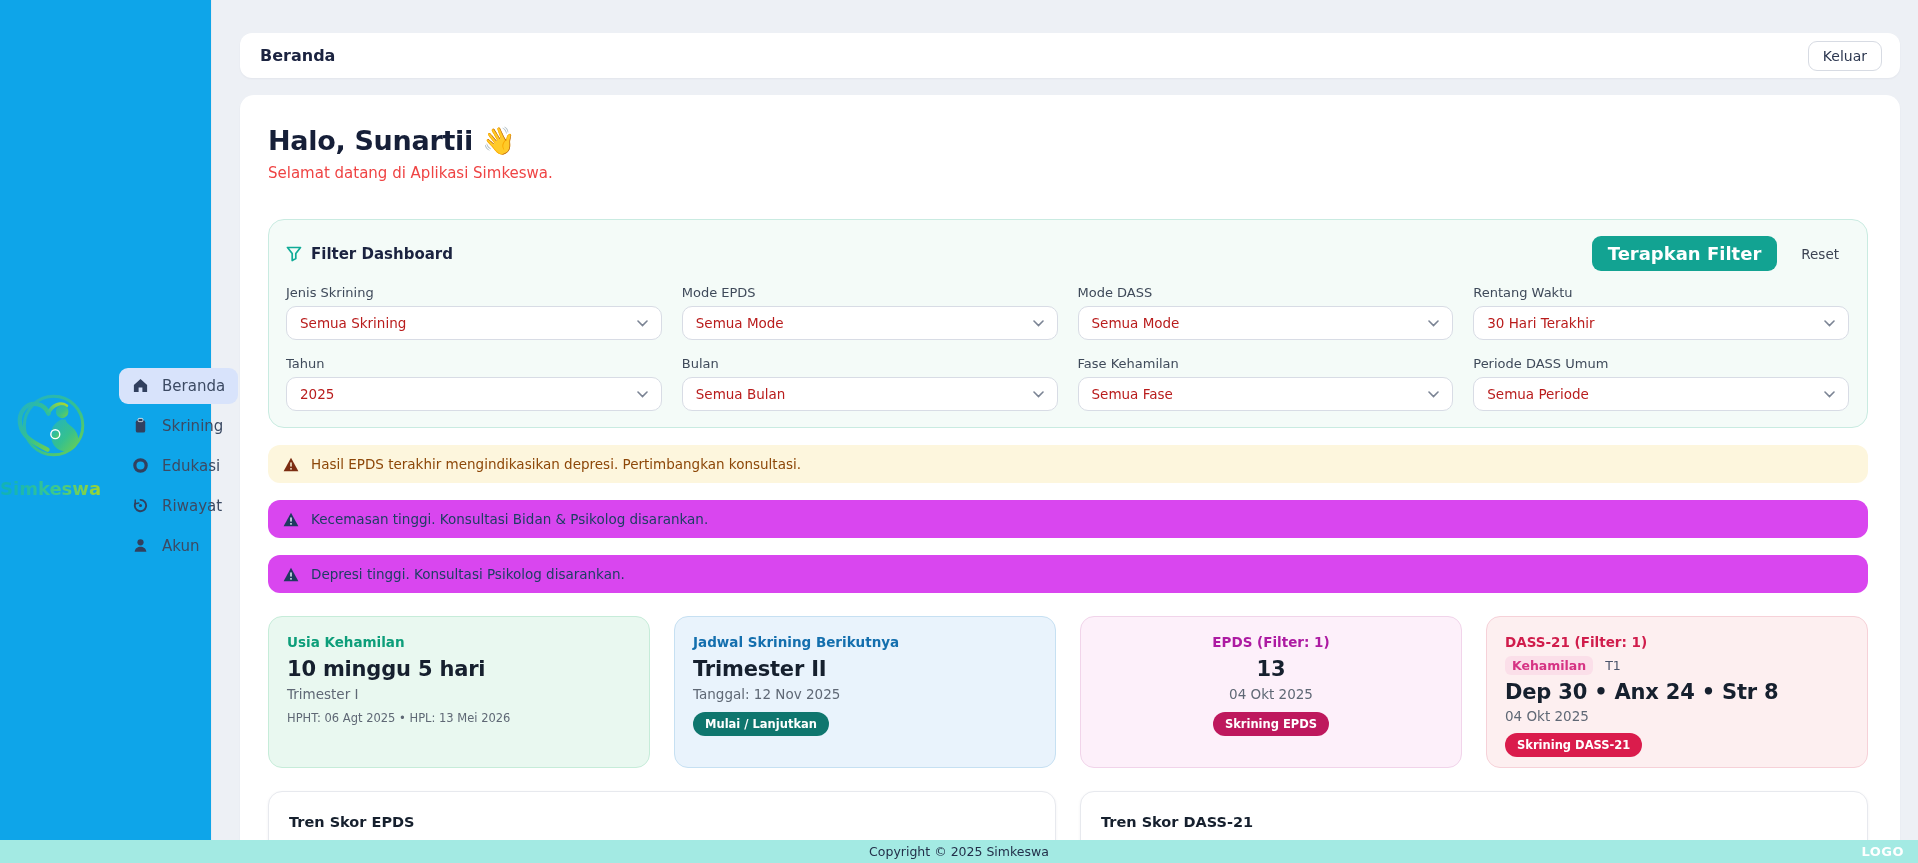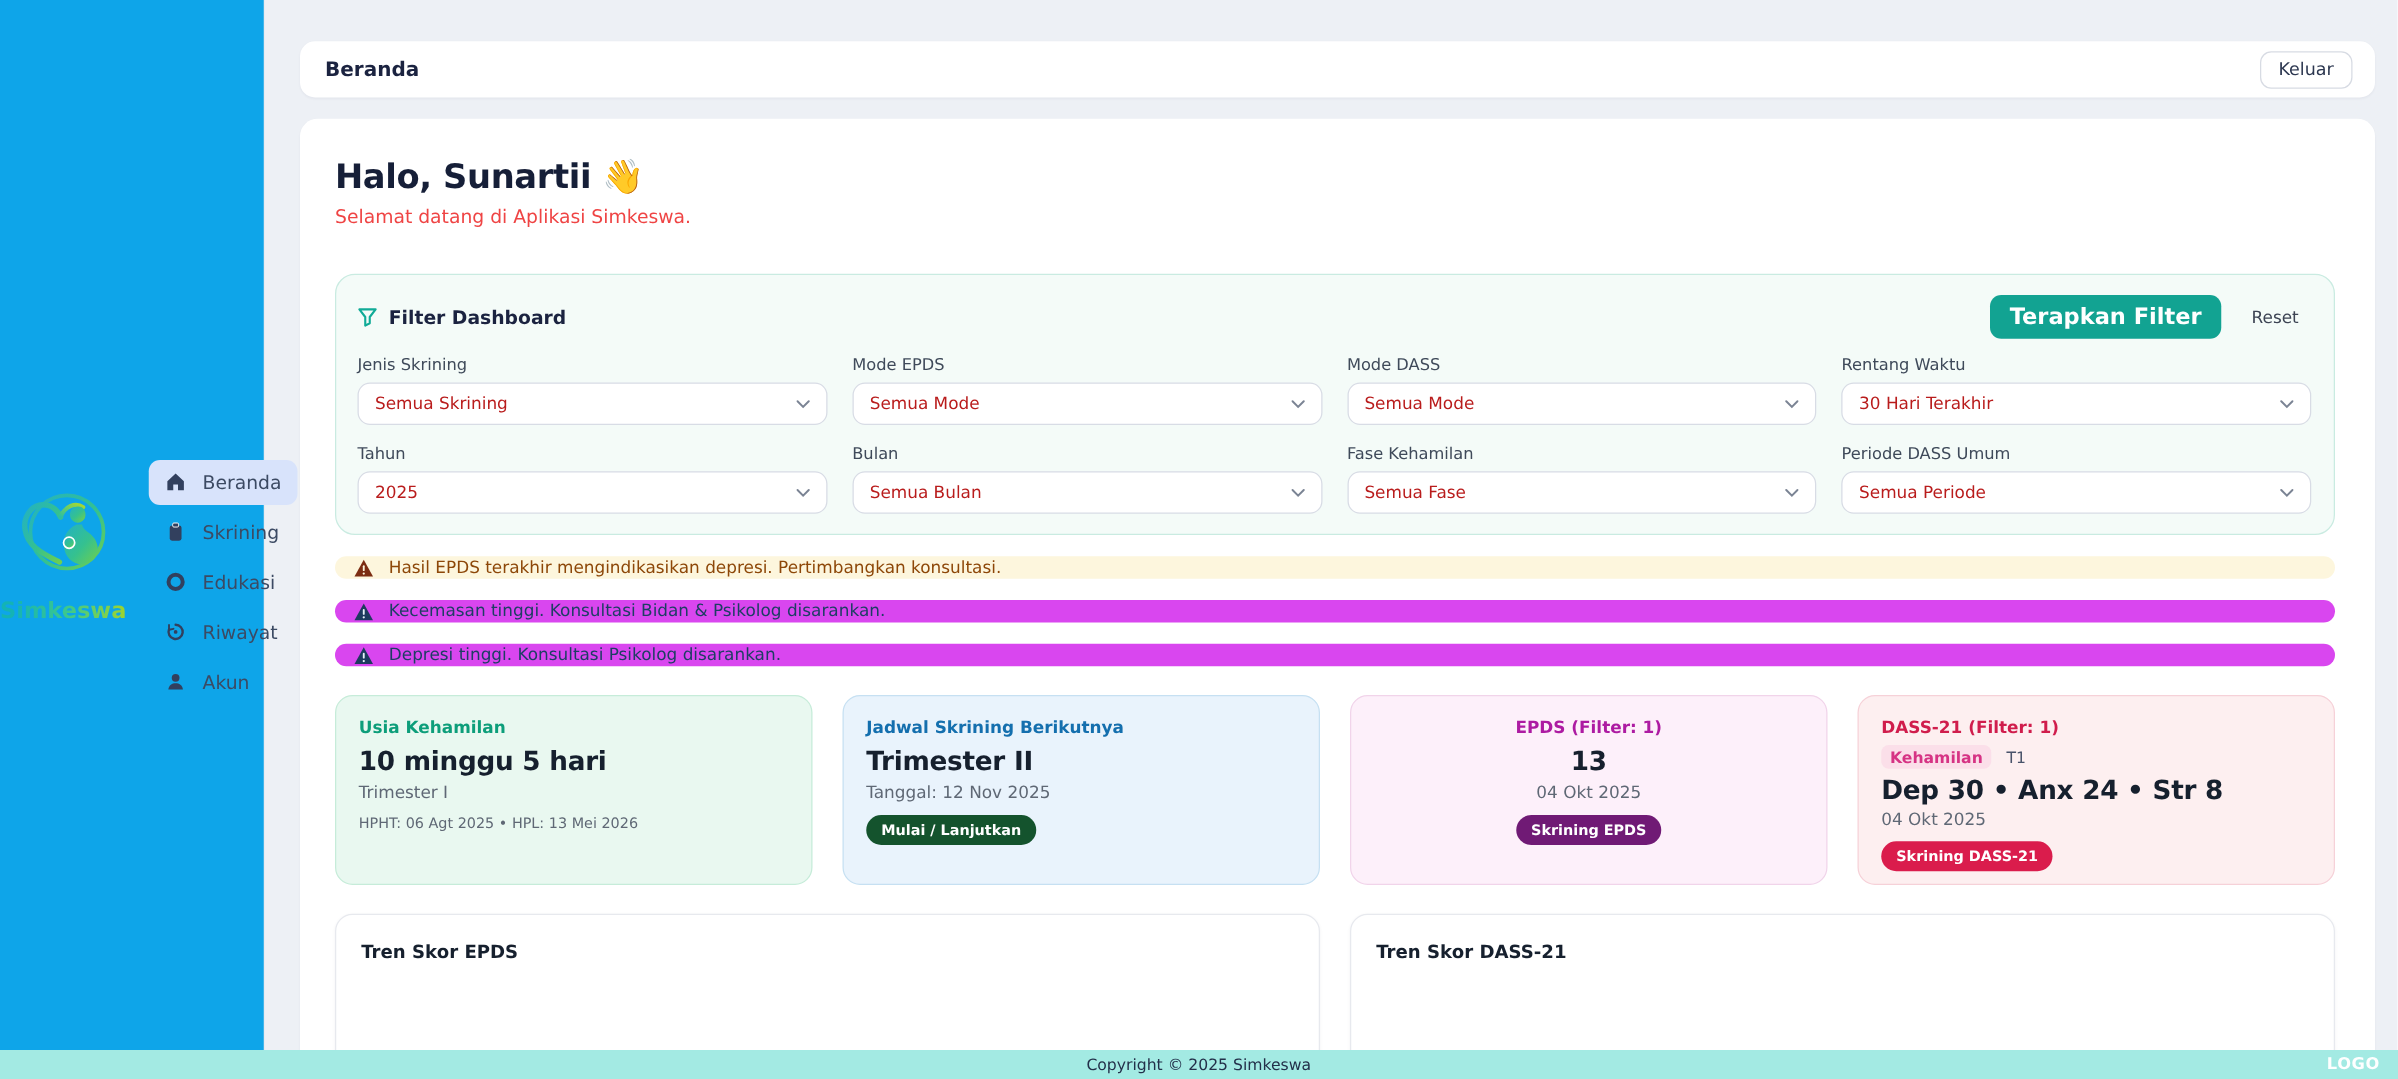--- a/index.html
+++ b/index.html
@@ -73,21 +73,21 @@
   }
   .field-label { font-size:13px; color:#3f4a5a; margin-bottom:6px; }
   .select {
     background:#fff; border:1px solid #d8dce5; border-radius:10px; height:34px;
     display:flex; align-items:center; justify-content:space-between;
     padding:0 13px; font-size:13.5px; color:#b91c1c; cursor:pointer;
   }
 
   
   .alert {
-    margin-top:17px; border-radius:12px; padding:1px 15px;
+    margin-top:17px; border-radius:12px; padding:11px 15px;
     display:flex; align-items:center; gap:12px; font-size:13.5px;
   }
   .alert-warning { background:#fdf6dd; color:#8d4708; }
   .alert-info { background:#d946ef; color:#1d3e63; }
 
   
   .stat-grid { margin-top:23px; display:grid; grid-template-columns:repeat(4,1fr); gap:24px; }
   .stat-card { border-radius:14px; padding:17px 18px; height:152px; }
   .stat-card .label { font-size:13.5px; font-weight:bold; }
   .stat-card .value { font-size:21px; font-weight:bold; color:#16202e; margin-top:7px; letter-spacing:-.2px; }
@@ -97,24 +97,24 @@
     display:inline-block; margin-top:10px; color:#fff; font-size:11.5px;
     font-weight:bold; border-radius:999px; padding:5px 12px; border:none; font-family:inherit;
   }
   .chips { display:flex; align-items:center; gap:12px; margin-top:6px; }
   .chip-pink { font-size:12.5px; font-weight:bold; color:#d63384; background:#fbdfe9; border-radius:6px; padding:2px 7px; }
   .chip-plain { font-size:12.5px; color:#49536a; }
   .card-green { background:#e9f8f0; border:1px solid #c6ecd9; }
   .card-green .label { color:#0d9e7a; }
   .card-blue { background:#e9f3fc; border:1px solid #c6e0f2; }
   .card-blue .label { color:#146fae; }
-  .badge-blue { background:#14532d; cursor:pointer; }
+  .badge-blue { background:#0f766e; cursor:pointer; }
   .card-pink { background:#fdf0fa; border:1px solid #f1d4ea;text-align:center; }
   .card-pink .label { color:#ad1ba2; }
-  .badge-magenta { background:#701a75; }
+  .badge-magenta { background:#be185d; }
   .card-red { background:#fdeff0; border:1px solid #f6d1d8; }
   .card-red .label { color:#d01d4c; }
   .card-red .value { margin-top:5px; }
   .card-red .sub { margin-top:4px; }
   .card-red .badge { margin-top:9px; }
   .badge-red { background:#da1c4c; }
 
   
   .chart-grid { margin-top:23px; display:grid; grid-template-columns:1fr 1fr; gap:24px; }
   .chart-card {

